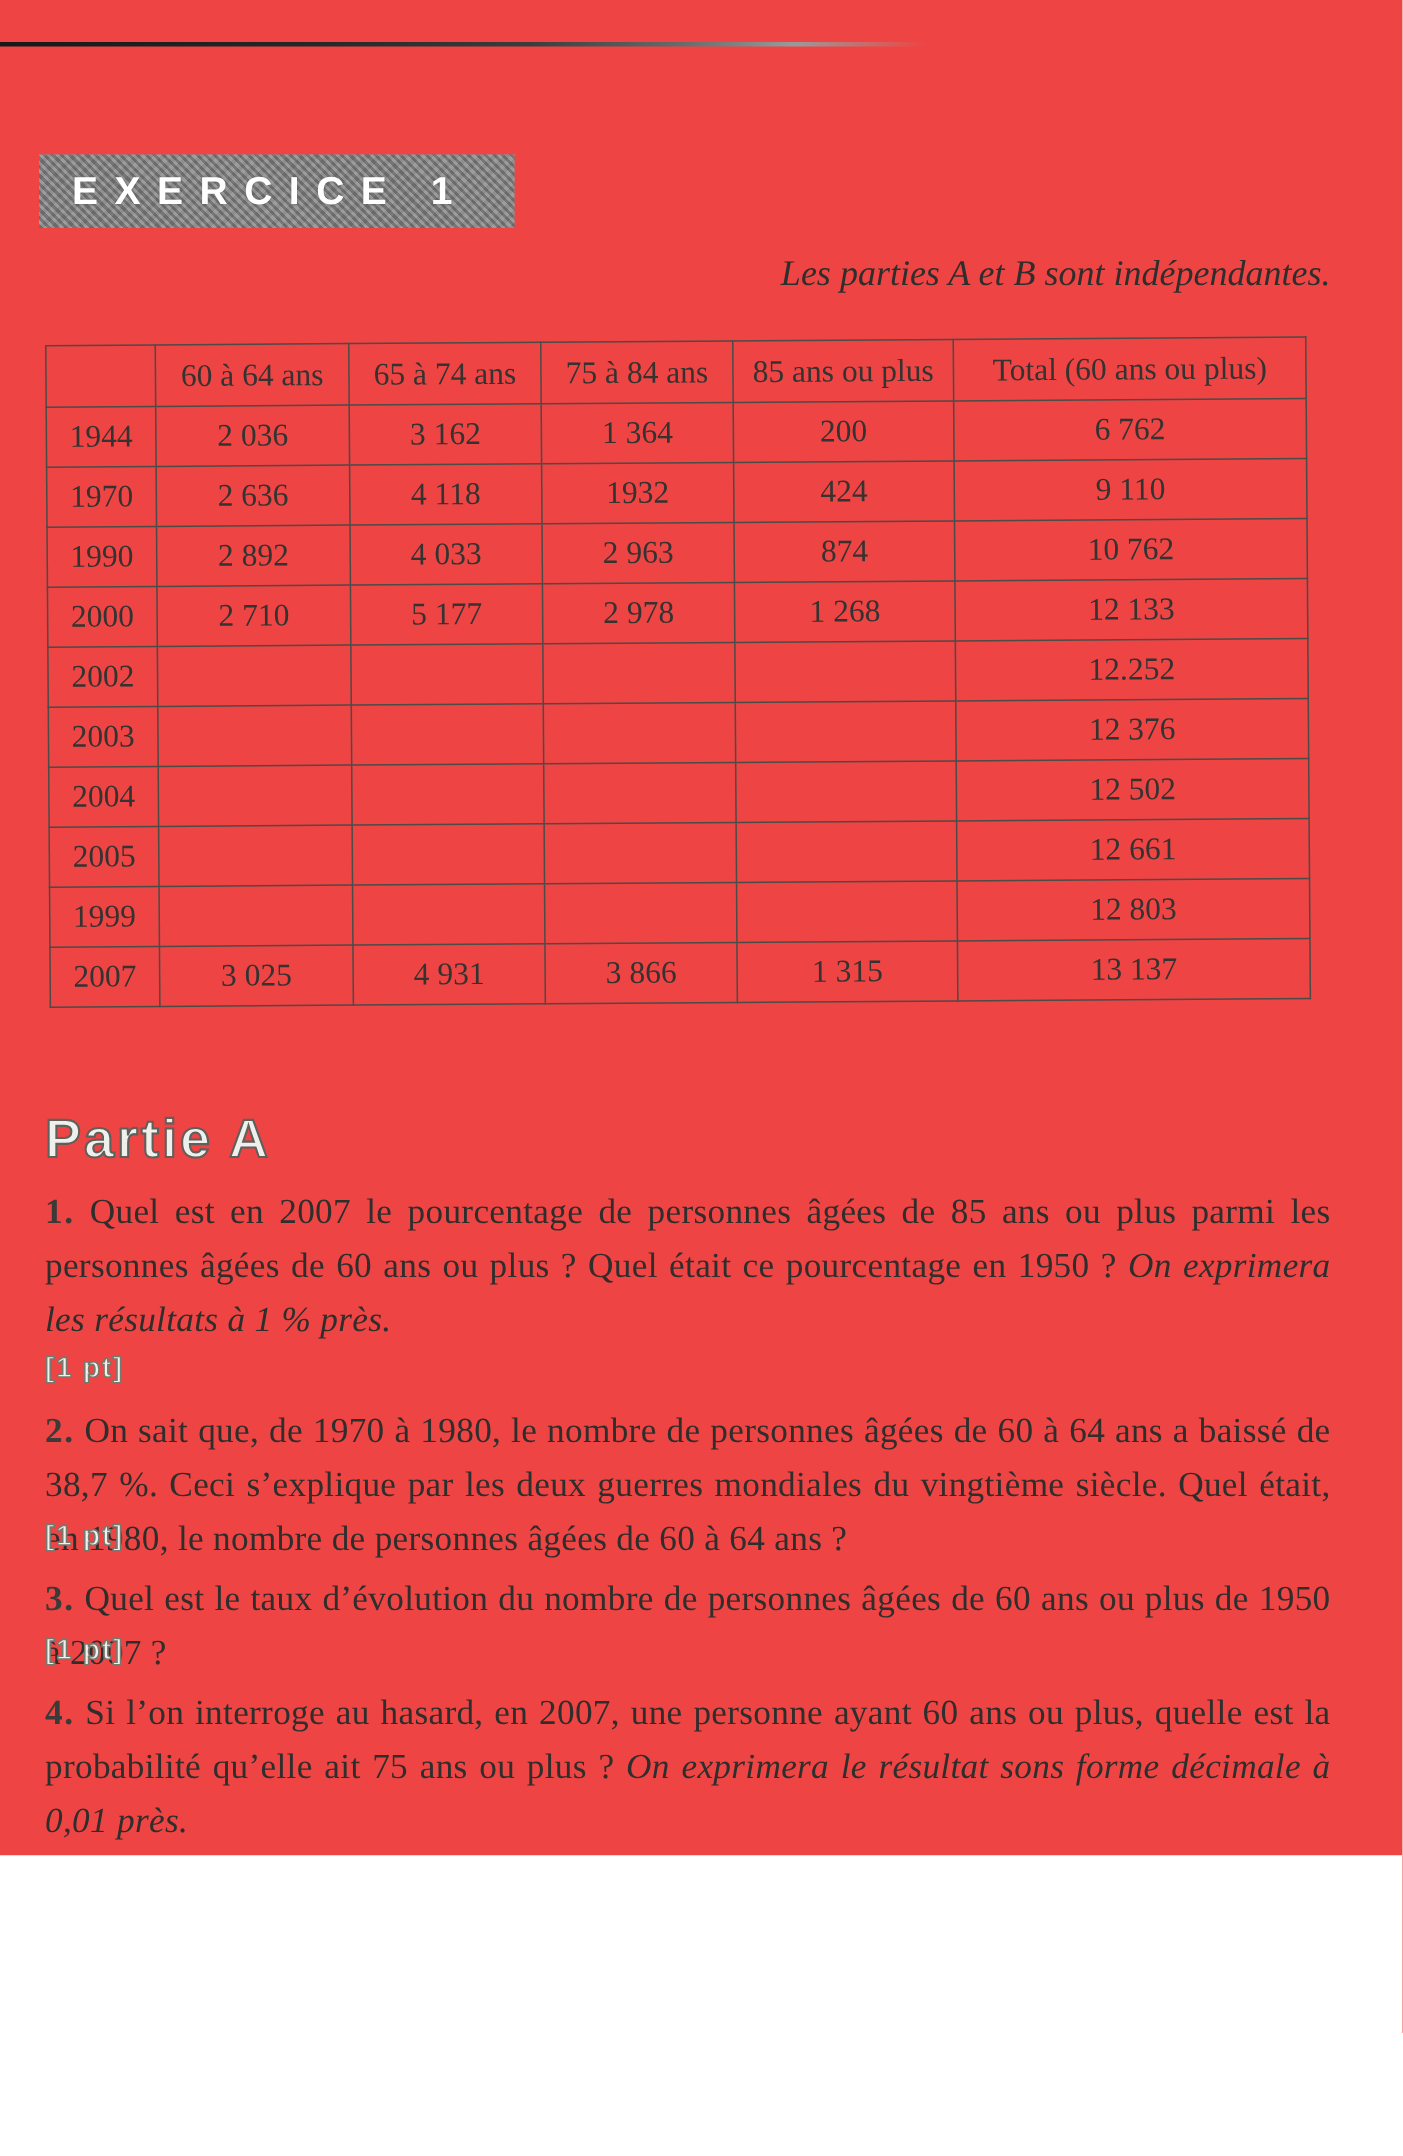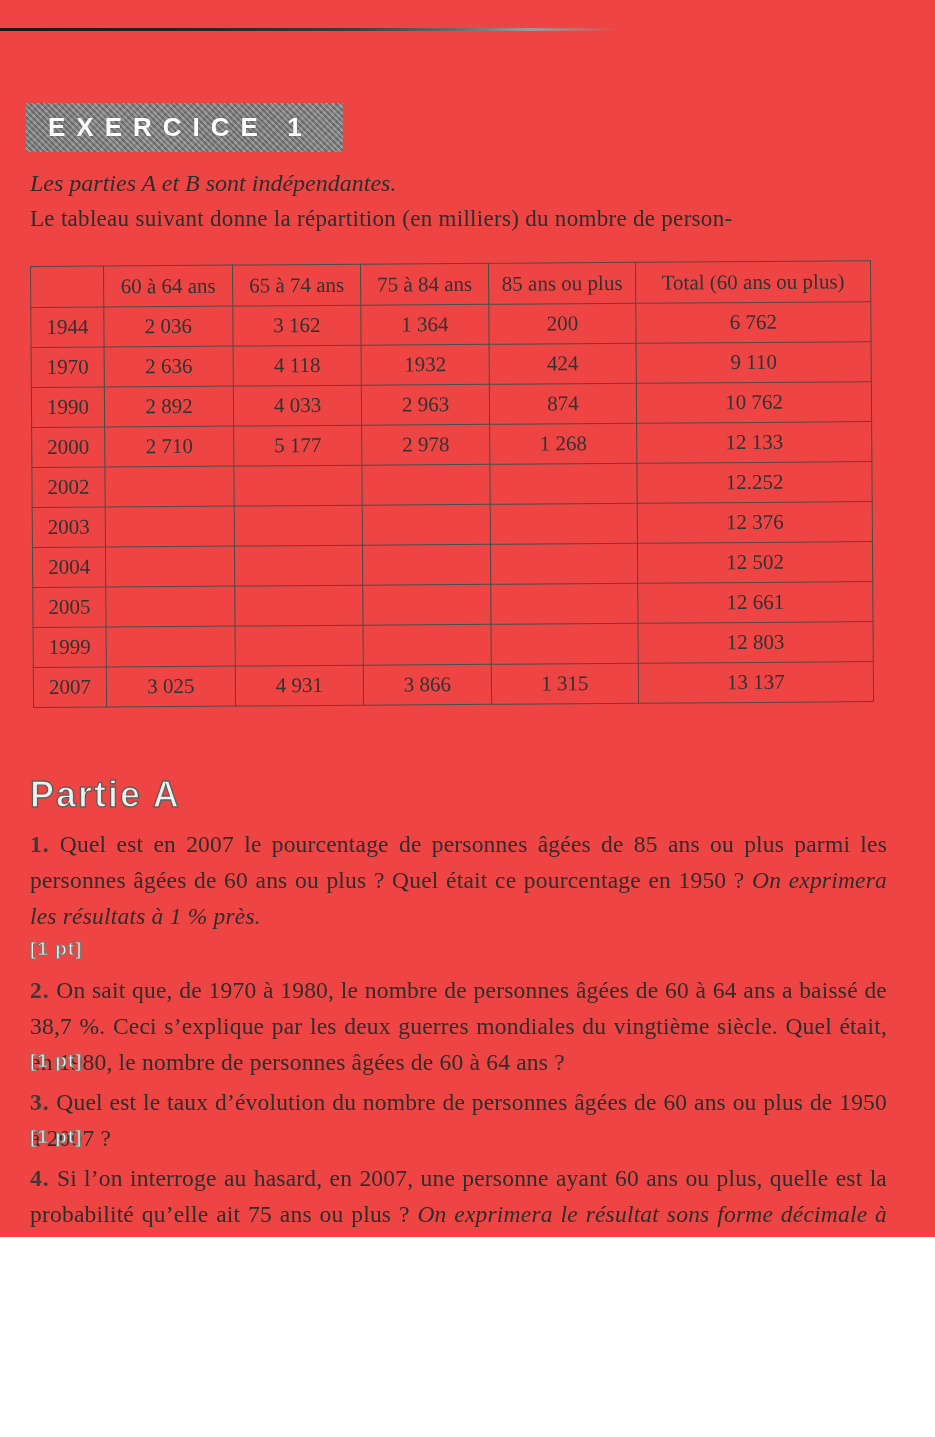--- a/index.html
+++ b/index.html
@@ -38,21 +38,21 @@
       repeating-linear-gradient(45deg, rgba(70,70,70,.38) 0 2px, rgba(175,175,175,.30) 2px 4px),
       repeating-linear-gradient(-45deg, rgba(95,95,95,.30) 0 3px, rgba(165,165,165,.25) 3px 6px);
     color: #ffffff;
     font-family: "Liberation Sans", sans-serif;
     font-weight: 700;
     font-size: 26px;
     letter-spacing: 11px;
     text-shadow: 0 0 2px rgba(80,80,80,.55);
   }
 
-  .intro { margin-top: 15px; font-size: 23px; line-height: 32px; }
+  .intro { margin-top: 15px; font-size: 23px; line-height: 32px; text-align: right; }
   .intro-italic { display: block; font-style: italic; font-size: 24px; margin-bottom: 4px; }
   .intro-line { display: block; letter-spacing: .3px; }
 
   
   table.data {
     margin-top: 31px;
     width: 840px;
     border-collapse: collapse;
     table-layout: fixed;
     font-size: 21px;
@@ -112,21 +112,20 @@
 
 <div class="page">
   <div class="scan-line"></div>
 
   <div class="content">
 
     <div class="badge">EXERCICE 1</div>
 
     <div class="intro">
       <span class="intro-italic">Les parties A et B sont indépendantes.</span>
-      <span class="intro-line">Le tableau suivant donne la répartition (en milliers) du nombre de person-</span>
     </div>
 
     <table class="data">
       <colgroup>
         <col style="width:73px">
           <col style="width:129px">
           <col style="width:128px">
         <col style="width:128px">
           <col style="width:147px">
           <col style="width:235px">

